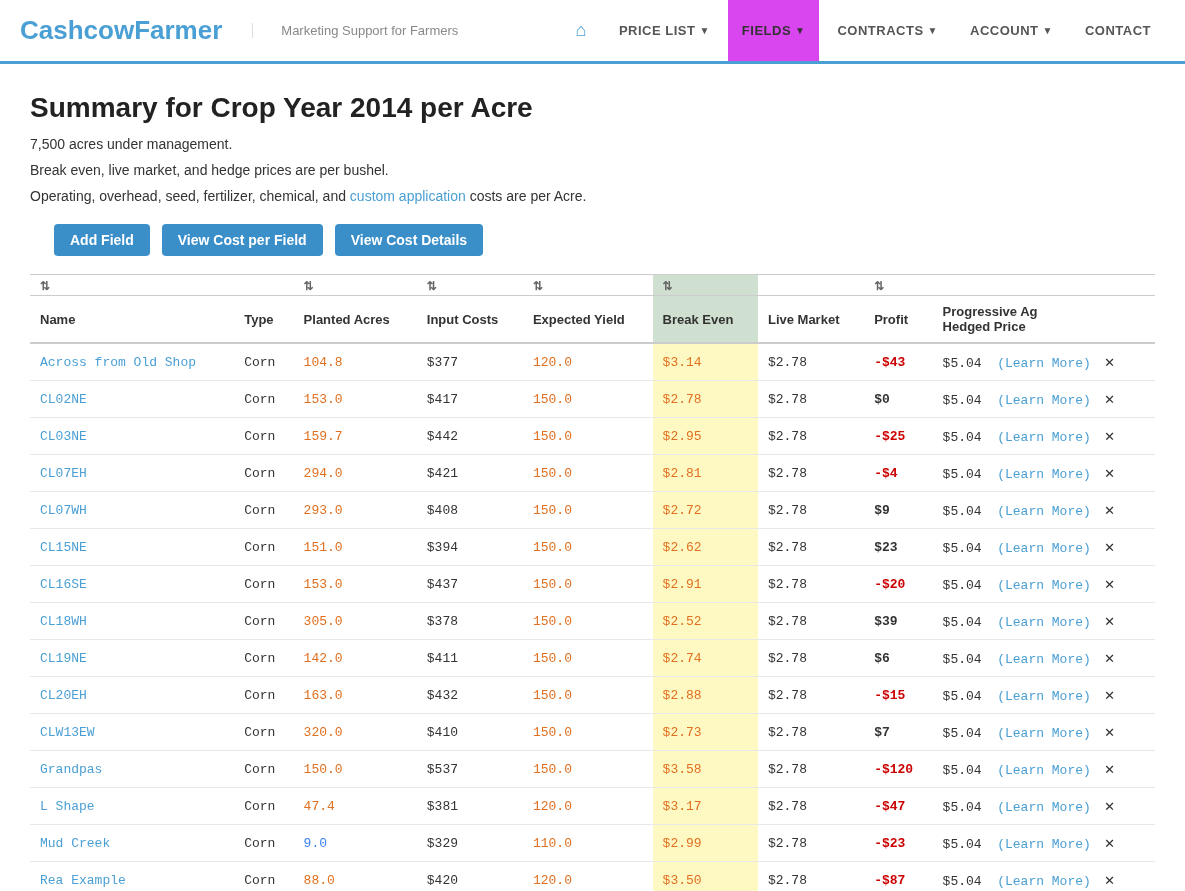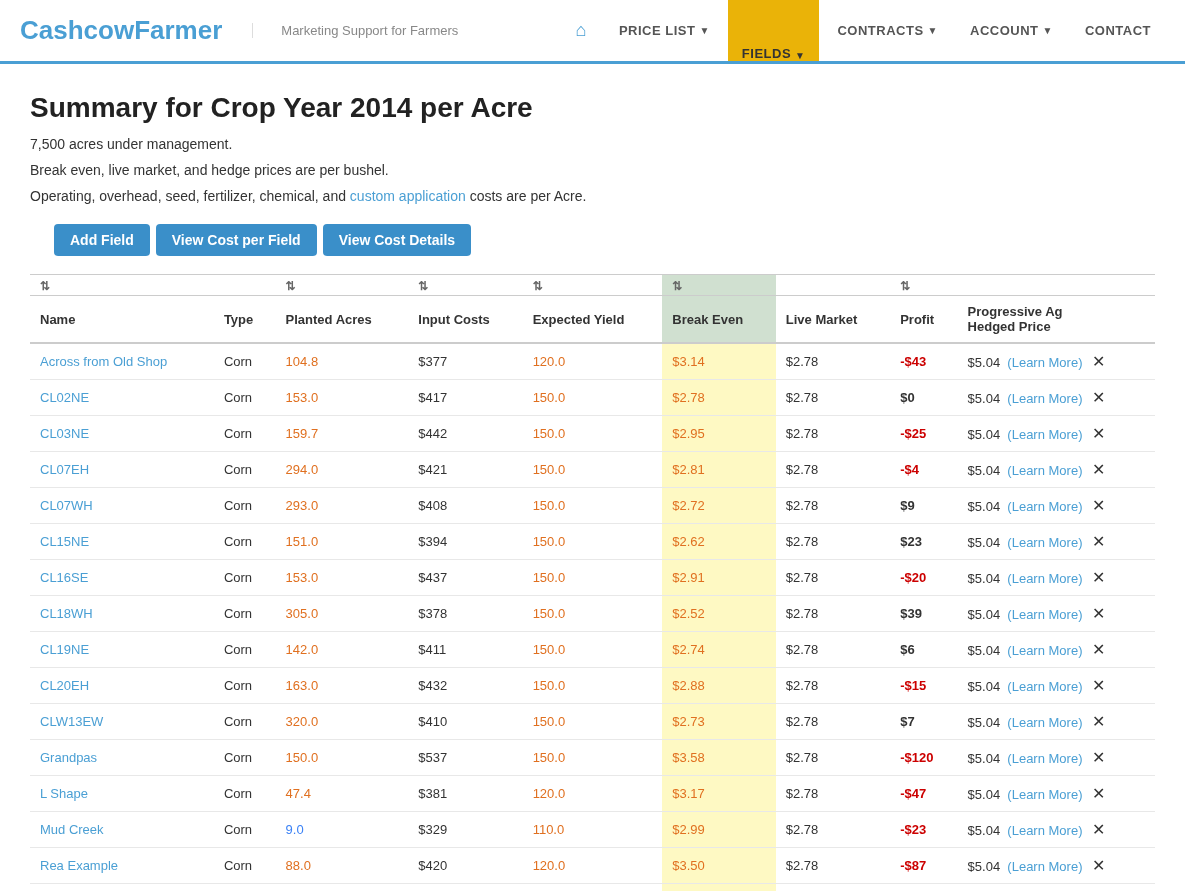--- a/index.html
+++ b/index.html
@@ -41,39 +41,39 @@
       padding: 0 14px;
       height: 100%;
       font-size: 13px;
       font-weight: bold;
       color: #555;
       cursor: pointer;
       white-space: nowrap;
       text-decoration: none;
       letter-spacing: 0.5px;
     }
-    .nav-item.active { background: #eab308; color: #333; align-items: flex-end; }
+    .nav-item.active { background: #d946ef; color: #333; }
     .nav-item .arrow { font-size: 10px; margin-left: 4px; }
     .nav-home { font-size: 18px; color: #4a9fd4; }
 
     
     .main { padding: 28px 30px; }
 
     h1 {
       font-size: 28px;
       font-weight: bold;
       color: #222;
       margin-bottom: 12px;
     }
     .subtitle { color: #333; font-size: 14px; margin-bottom: 10px; }
     .desc { color: #333; font-size: 14px; margin-bottom: 10px; }
     .desc a { color: #4a9fd4; text-decoration: none; }
 
     
-    .btn-row { display: flex; gap: 6px; margin: 20px 0 18px; padding-left: 24px; }
+    .btn-row { display: flex; gap: 12px; margin: 20px 0 18px; padding-left: 24px; }
     .btn {
       padding: 8px 16px;
       border: none;
       border-radius: 4px;
       cursor: pointer;
       font-size: 14px;
       font-weight: bold;
     }
     .btn-blue { background: #3a8fc9; color: #fff; }
 
@@ -96,21 +96,21 @@
     }
     thead tr:first-child th {
       border-top: 1px solid #ccc;
       border-bottom: 0;
       padding: 4px 10px 2px;
       font-size: 11px;
       color: #555;
     }
     .sort-arrows { cursor: pointer; font-size: 12px; display: inline-block; margin-right: 2px; color: #666; }
 
-    tbody tr { border-bottom: 1px solid #e8e8e8; }
+    tbody tr { border-bottom: 1px solid #e8e8e8; font-family: Liberation Mono, monospace; }
     tbody td { padding: 8px 10px; }
 
     .field-link { color: #4a9fd4; text-decoration: none; font-size: 13px; }
 
     .highlight-col { background: #fef9c3; }
 
     .profit-neg { color: #cc0000; font-weight: bold; }
     .profit-pos { color: #333; font-weight: bold; }
     .profit-zero { color: #333; font-weight: bold; }
 

